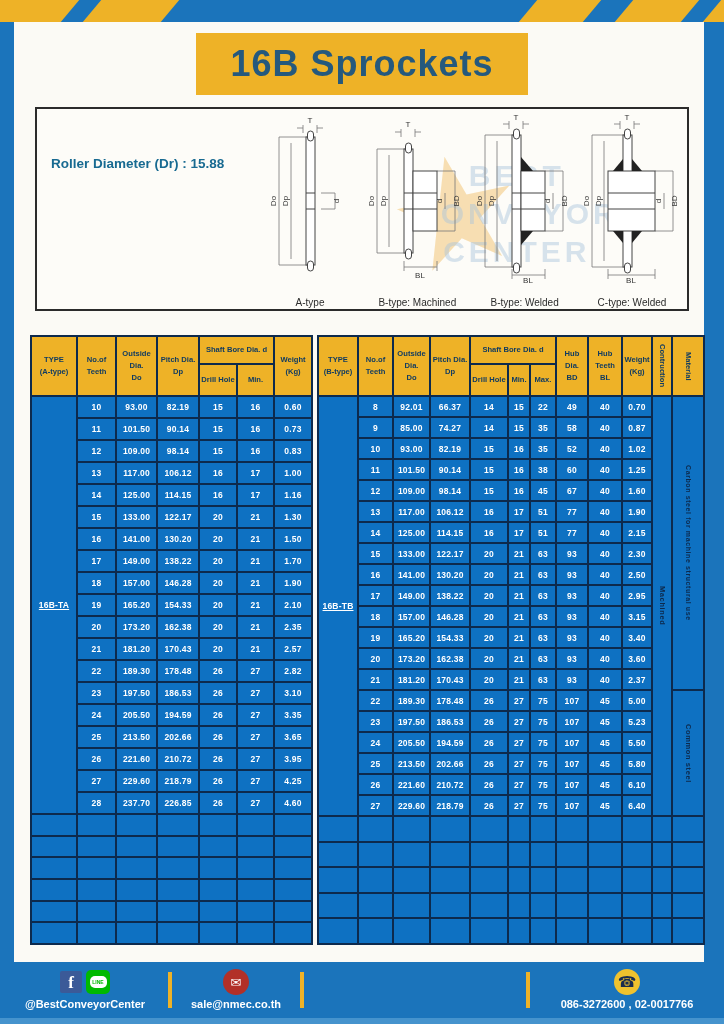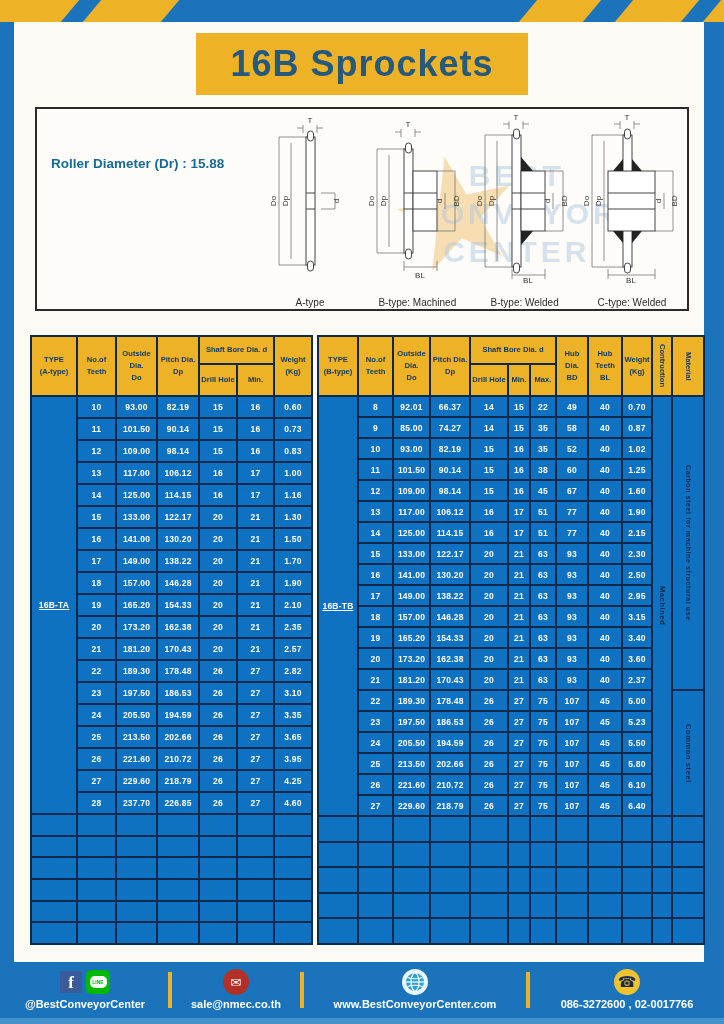--- a/index.html
+++ b/index.html
@@ -840,36 +840,20 @@
       <div class="label">@BestConveyorCenter</div>
     </div>
     <div class="fdiv" style="left:168px;"></div>
     <div class="fseg" style="left:172px;width:128px;">
       <div class="icons-row">
           <div class="mail-icon">✉</div>
         </div>
       <div class="label">sale@nmec.co.th</div>
     </div>
     <div class="fdiv" style="left:300px;"></div>
-    <div class="fseg" style="left:304px;width:222px;">
-      <div class="icons-row">
-        <div class="globe-icon">
-          <svg width="20" height="20" viewBox="0 0 20 20">
-            <circle cx="10" cy="10" r="9" fill="#2da0d8"></circle>
-            <g stroke="#ffffff" stroke-width="1.2" fill="none">
-              <ellipse cx="10" cy="10" rx="4" ry="9"></ellipse>
-              <line x1="1" y1="10" x2="19" y2="10"></line>
-              <path d="M2.5,5.5 Q10,8 17.5,5.5"></path>
-              <path d="M2.5,14.5 Q10,12 17.5,14.5"></path>
-            </g>
-          </svg>
-        </div>
-      </div>
-      <div class="label">www.BestConveyorCenter.com</div>
-    </div>
     <div class="fdiv" style="left:526px;"></div>
     <div class="fseg" style="left:530px;width:194px;">
       <div class="icons-row">
           <div class="phone-icon">☎</div>
         </div>
       <div class="label">086-3272600 , 02-0017766</div>
     </div>
   </div>
 </div>
 

